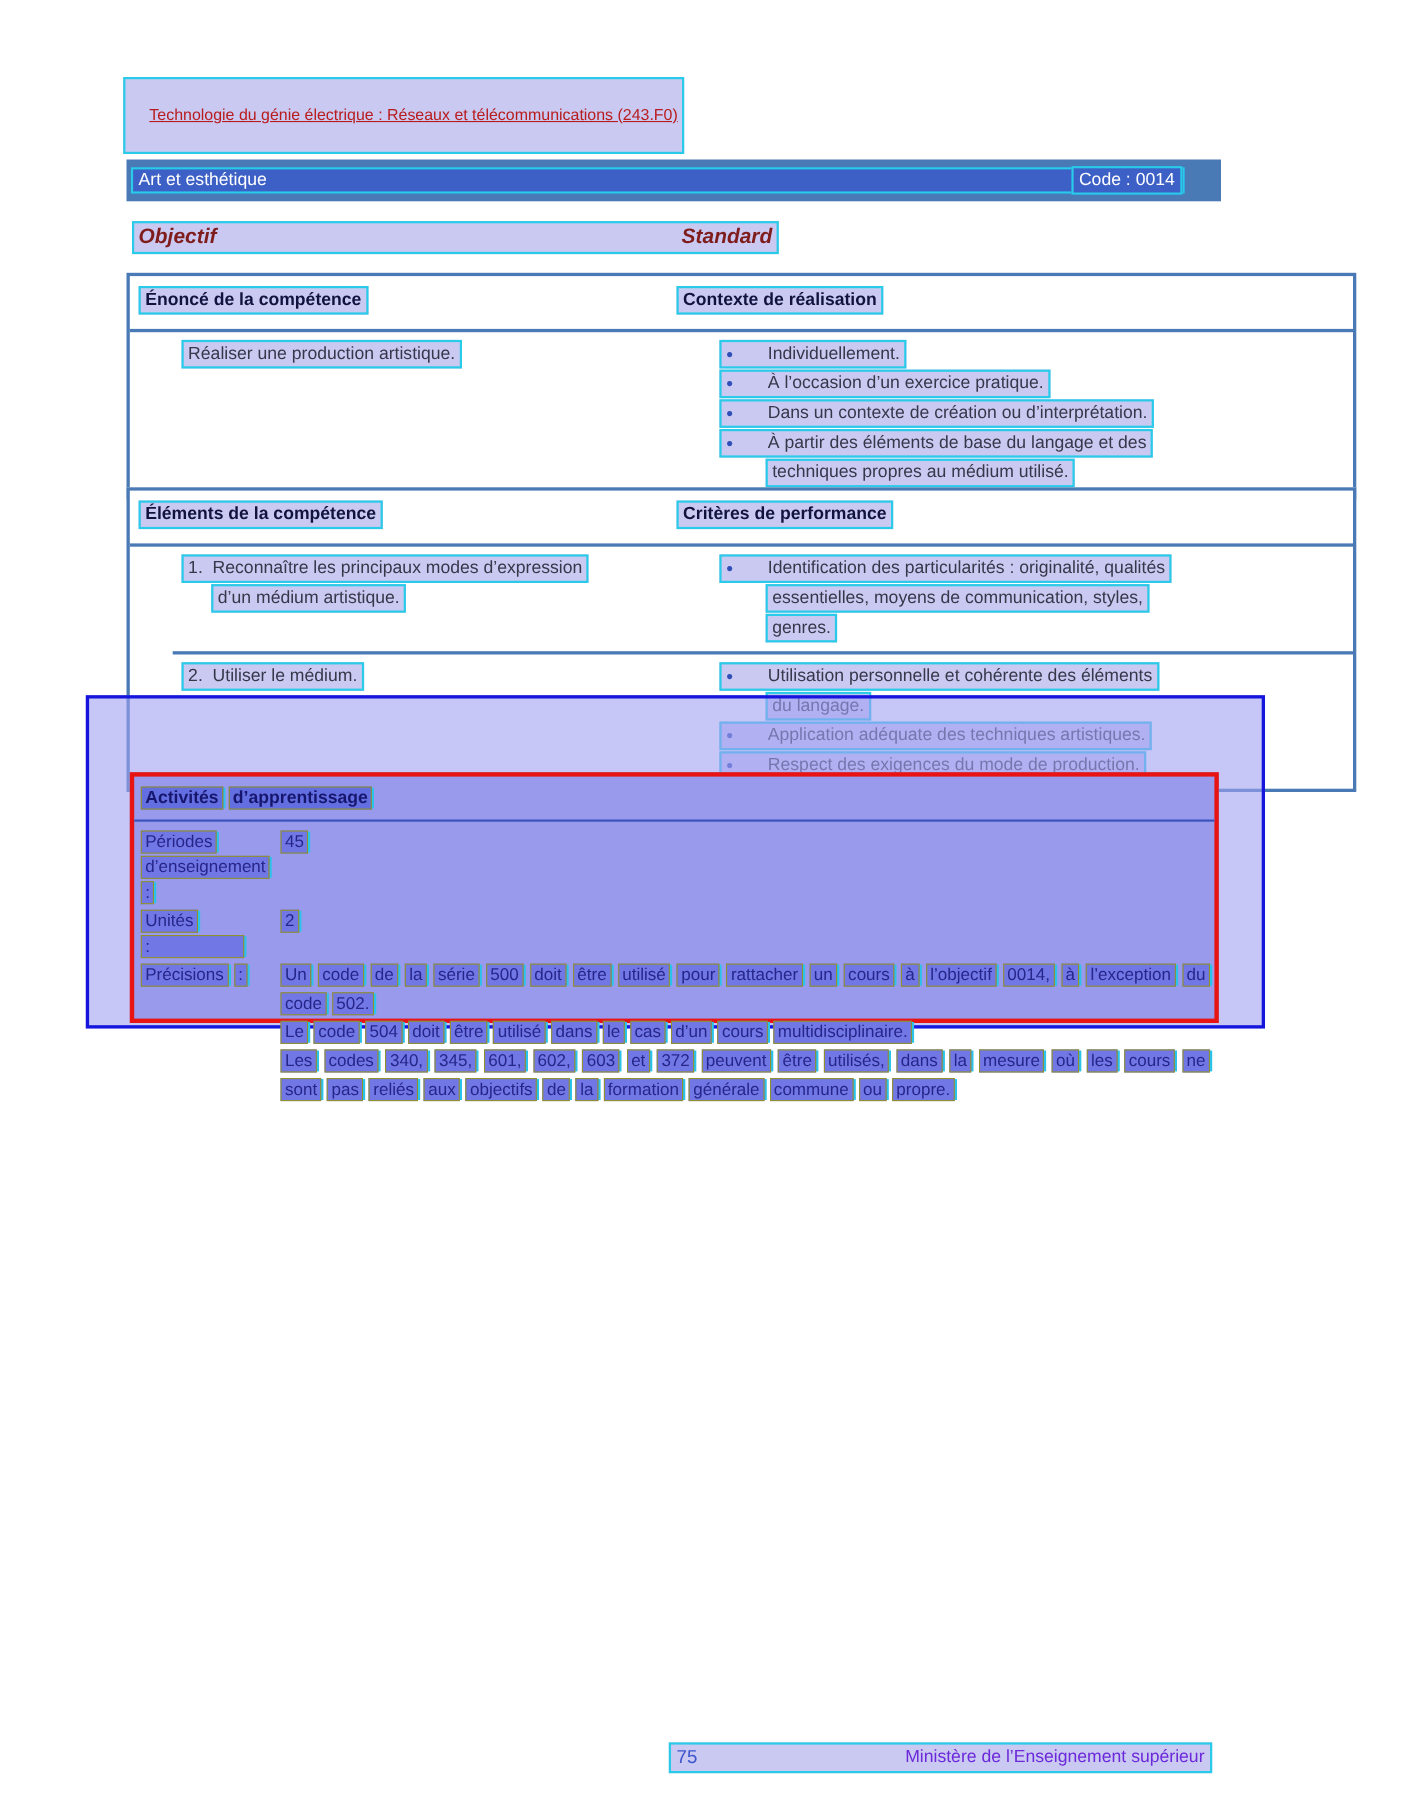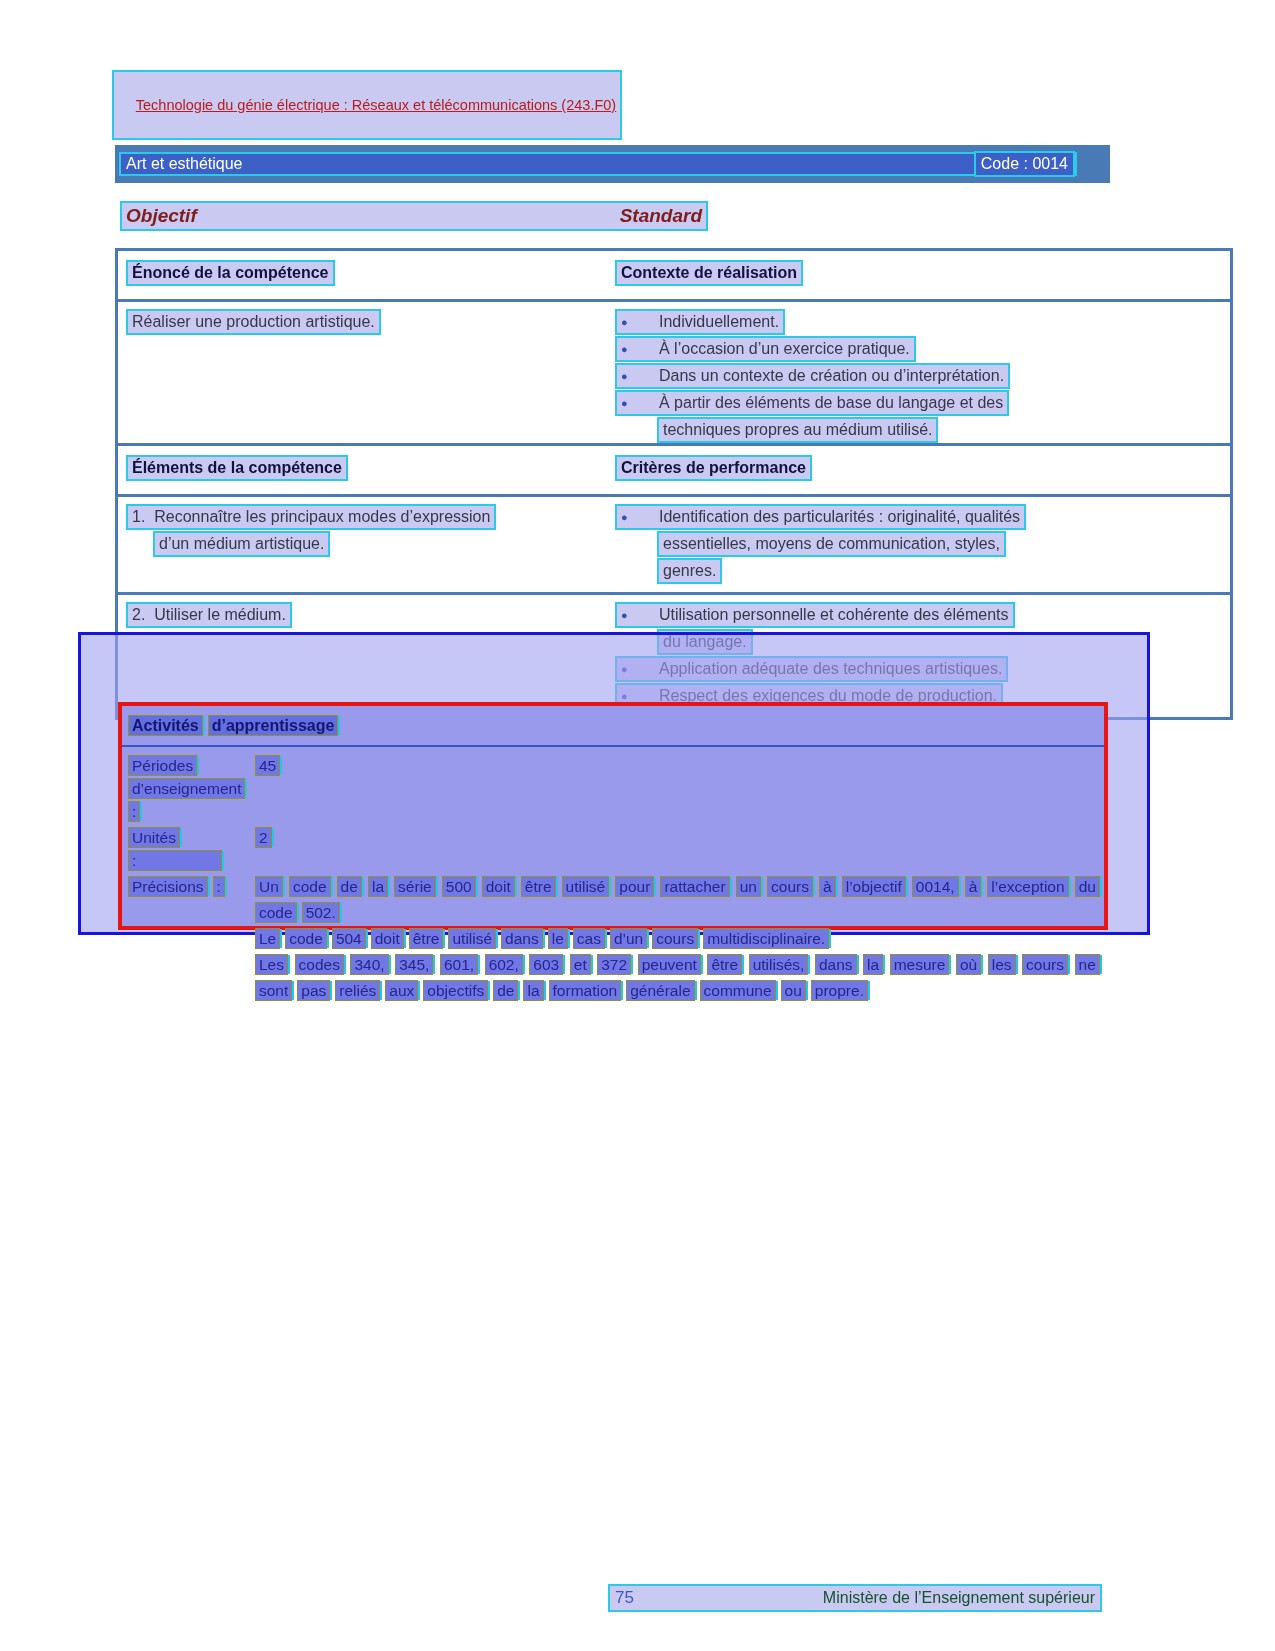--- a/index.html
+++ b/index.html
@@ -31,21 +31,21 @@
 
   
   .tbl{position:absolute;left:115px;width:1118px;border:3px solid #4a7ab5;
        background:#ffffff;box-sizing:border-box;}
   .t1{top:248px;}
   .t2{top:443px;}
   .tbl-header{display:flex;border-bottom:3px solid #4a7ab5;padding:9px 0 13px;}
   .th-left{width:487px;padding-left:8px;box-sizing:border-box;}
   .th-right{flex:1;padding-left:10px;}
   .th{font-weight:bold;color:#12123f;}
-  .tbl-body{display:flex;padding:7px 0 7px;}
+  .tbl-body{display:flex;padding:7px 0 7px;margin-left:39px;}
   .sep{border-bottom:3px solid #4a7ab5;}
   .cell-left{width:487px;padding-left:8px;box-sizing:border-box;}
   .cell-right{flex:1;padding-left:10px;}
   .line{margin-bottom:1px;}
   .blt{display:inline-block;width:38px;color:#3050b8;font-size:11px;vertical-align:1px;}
   .cont{margin-left:42px;}
   .ind27{margin-left:27px;}
 
   
   .overlay-box{position:absolute;left:78px;top:632px;width:1072px;height:303px;
@@ -67,21 +67,21 @@
         color:#26268a;font-size:15.5px;line-height:19px;padding:0 3px;
         margin:0 5px 2px 0;box-shadow:3px 0 0 -1px #2ac4ea;white-space:pre;}
   .jl .word{margin-right:0;}
   .row-unites .act-label .word:last-child{min-width:86px;}
 
   
   .footer{position:absolute;left:608px;top:1584px;width:494px;display:flex;
           justify-content:space-between;align-items:center;background:#c9c9f2;
           border:2px solid #2acbe8;padding:1px 5px;box-sizing:border-box;}
   .page-num{color:#3c55cc;font-size:17px;line-height:22px;}
-  .ministry{color:#14532d;font-size:16px;line-height:22px;}
+  .ministry{color:#6d28d9;font-size:16px;line-height:22px;}
 </style>
 </head>
 <body>
 
 <div class="page">
 
   <div class="running-header hl">
     <span>Technologie du génie électrique : Réseaux et télécommunications (243.F0)</span>
   </div>
 

